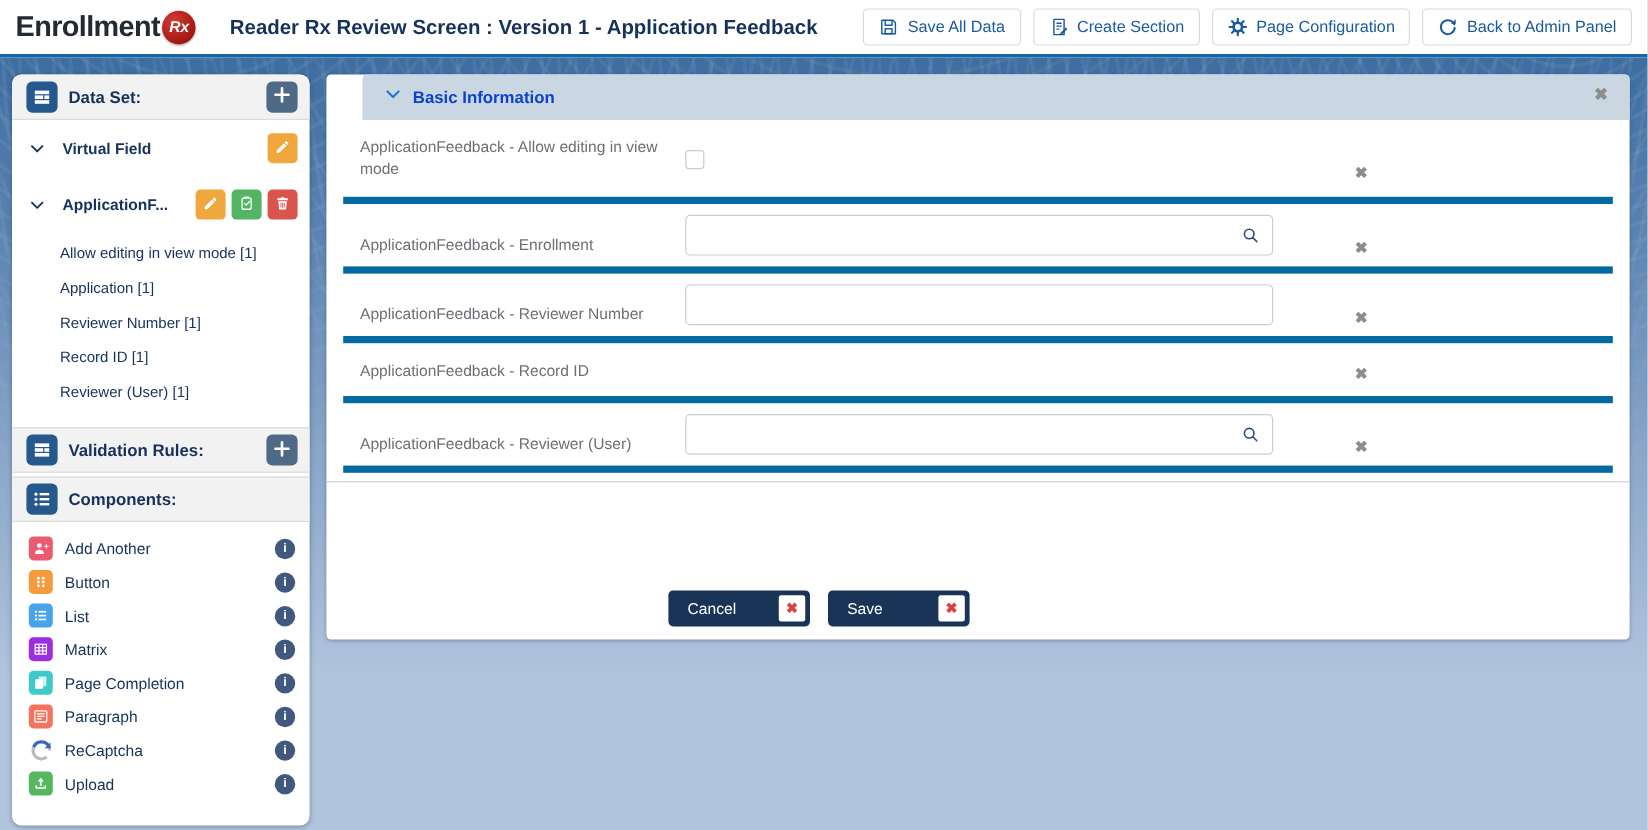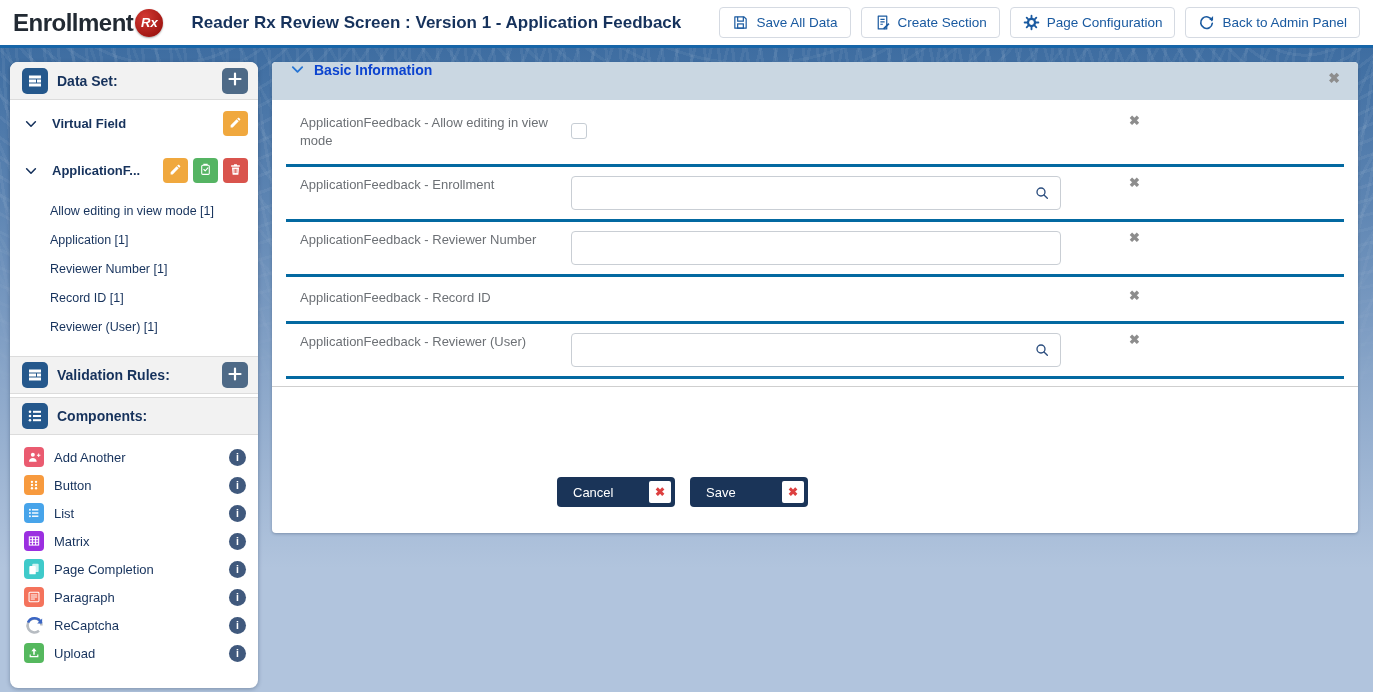--- a/index.html
+++ b/index.html
@@ -92,29 +92,29 @@
     display:flex; align-items:center; justify-content:center; cursor:pointer;
   }
 
   
   .panel{
     position:absolute; left:272px; top:14px; width:1086px; height:471px;
     background:#fff; border-radius:4px; box-shadow:0 1px 3px rgba(20,40,70,.3); z-index:2;
   }
   .panel-header{
     height:38px; background:#cad7e2; border-radius:4px 4px 0 0;
-    display:flex; align-items:flex-start; padding:0 18px; position:relative;
+    display:flex; align-items:center; padding:0 18px; position:relative;margin-left:30px;
   }
   .panel-title{ margin-left:9px; font-size:14px; font-weight:700; color:#0b43cf; }
   .panel-close{
     position:absolute; right:18px; top:9px; color:#8d8d8d; font-size:14px; font-weight:700;
     cursor:pointer; line-height:1;
   }
   .rows{ margin:0 14px; }
-  .frow{ display:flex; align-items:flex-start; border-bottom:3px solid #0369a1; padding:9px 0; }
+  .frow{ display:flex; align-items:flex-end; border-bottom:6px solid #0369a1; padding:9px 0; }
   .frow.tall{ padding:14px 0; }
   .frow.bare{ padding:12px 0; }
   .frow-label{ width:285px; padding-left:14px; padding-right:16px; font-size:13px; color:#6c7075; line-height:1.4; }
   .frow-control{ width:490px; min-height:34px; display:flex; align-items:center; }
   .frow.bare .frow-control{ min-height:20px; }
   .input-wrap{ position:relative; width:490px; }
   .tinput{
     width:490px; height:34px; border:1px solid #c9ced4; border-radius:4px;
     padding:0 36px 0 10px; font-size:13px; font-family:inherit; color:#333; background:#fff;
   }

